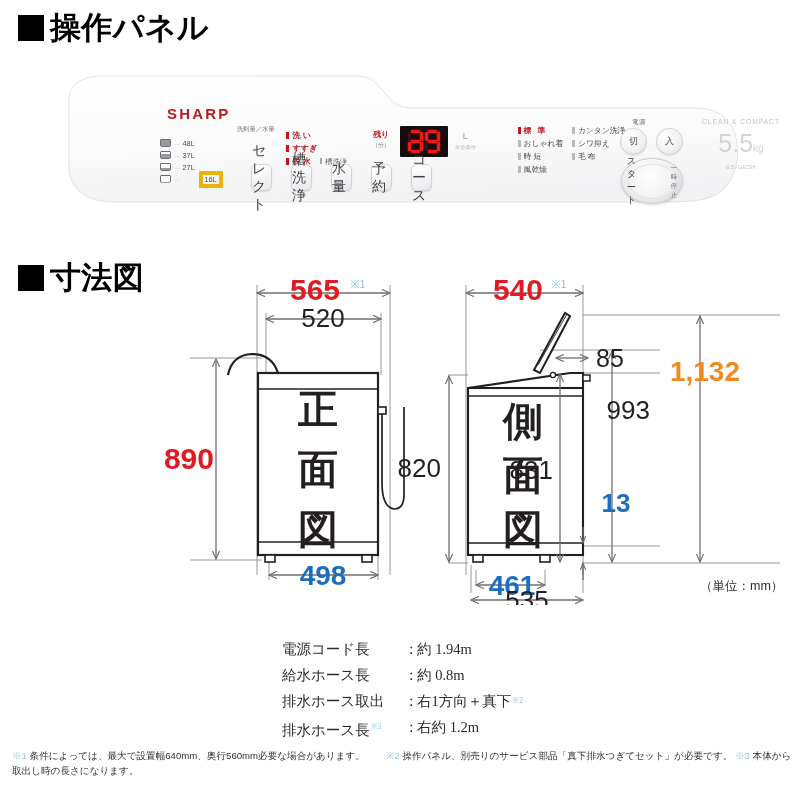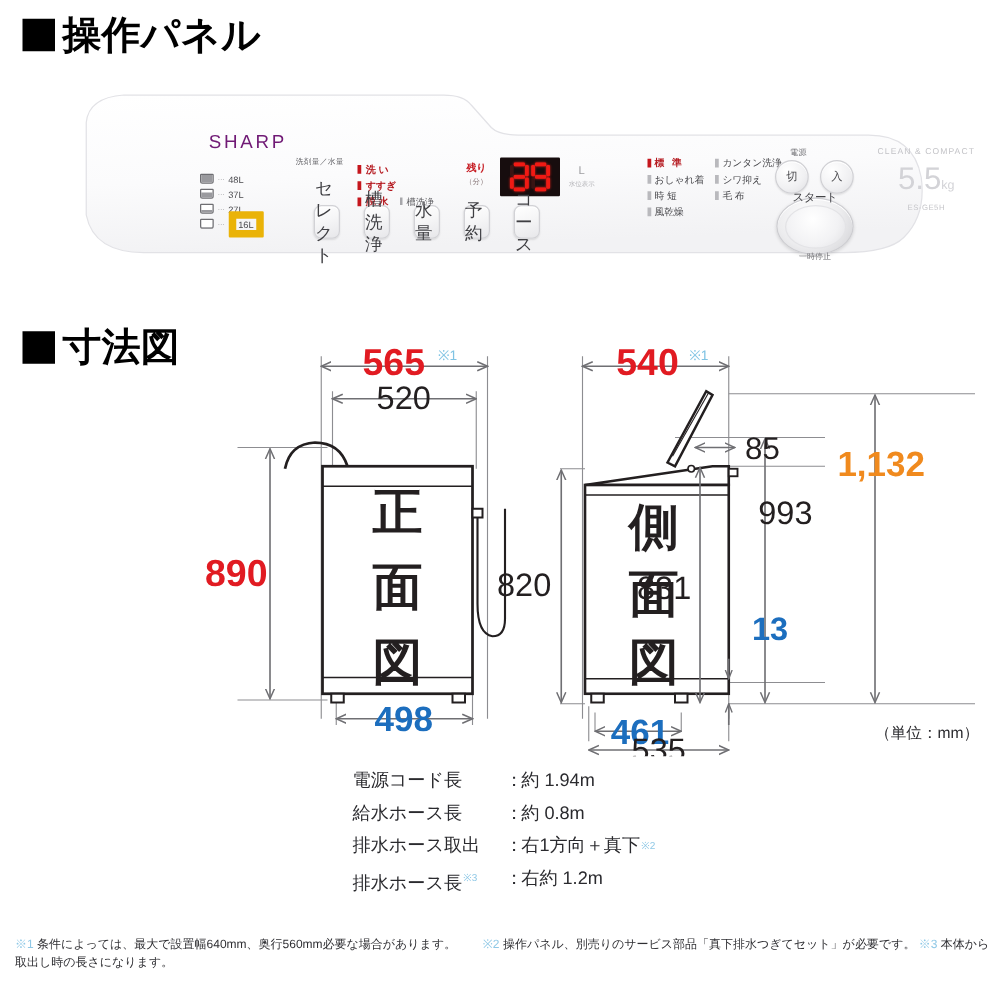--- a/index.html
+++ b/index.html
@@ -39,23 +39,23 @@
     left:55px; top:68px;
     width:692px; height:142px;
   }
   #panel-svg { position:absolute; left:0; top:0; }
   .panel-layer { position:absolute; left:0; top:0; width:692px; height:142px; }
 
   .sharp-logo {
     position:absolute;
     left:112px; top:37px;
     font-size:15px;
-    font-weight:400;
+    font-weight:700;
     letter-spacing:2.2px;
-    color:#701a75;
+    color:#b91c1c;
     font-family:"Liberation Sans", sans-serif;
   }
 
   
   .wl {
     position:absolute;
     left:105px; top:57px;
     width:115px;
     text-align:right;
   }
@@ -78,21 +78,21 @@
     position:relative;
     background:#fff;
   }
   .wl-ico i { position:absolute; left:0; right:0; bottom:0; background:#9a9a9e; display:block; }
   .wl-ico.l4 i { height:6px; }
   .wl-ico.l3 i { height:4px; }
   .wl-ico.l2 i { height:2.5px; }
   .wl-ico.l1 i { height:0.5px; }
   .wl-dots { color:#9a9a9e; font-size:6px; letter-spacing:-0.5px; }
   .wl-val { color:#4a4a4e; }
-  .wl-val.boxed { border:6px solid #eab308; padding:0 2px; border-radius:1px; }
+  .wl-val.boxed { border:4px solid #eab308; padding:0 2px; border-radius:1px;margin-left:16px; }
 
   
   .proc {
     position:absolute;
     left:231px; top:61px;
   }
   .proc-row {
     display:flex; align-items:center;
     height:13px;
     font-size:8px;
@@ -219,43 +219,44 @@
     background:radial-gradient(circle at 42% 30%,#fdfdfd,#ececee 55%,#cfcfd3 100%);
     box-shadow:0 1px 3px rgba(0,0,0,0.14), inset 0 1px 0 #fff;
     border:1px solid #cdcdd1;
     display:flex; flex-direction:column;
     align-items:center; justify-content:center;
   }
   .startbtn .in {
     width:49px; height:35px; border-radius:50%;
     background:radial-gradient(circle at 45% 32%,#ffffff,#f2f2f4 60%,#e0e0e3);
     border:1px solid #e3e3e6;
-    display:flex; flex-direction:column;
+    display:flex; flex-direction:row;
     align-items:center; justify-content:center;gap:35px;
   }
   .startbtn .t1 { font-size:9.2px; color:#3d3d41; letter-spacing:-0.4px; }
   .startbtn .t2 { font-size:6.4px; color:#6a6a6e; margin-top:1px; }
 
   
   .brand { position:absolute; left:630px; top:50px; text-align:center; width:112px; }
   .brand .cc { font-size:6.8px; color:#c2c2c6; letter-spacing:0.9px; }
   .brand .kg { font-size:25px; color:#d3d3d7; line-height:1; margin-top:6px; font-weight:400;}
   .brand .kg small { font-size:10px; }
   .brand .mn { font-size:6.2px; color:#c6c6ca; letter-spacing:0.4px; margin-top:7px; }
 
   
   #dim-svg { position:absolute; left:0; top:255px; }
 
   
   #specs {
     position:absolute;
-    left:282px; top:612px;
+    left:282px; top:636px;
     font-size:14.5px;
     color:#2a2a2e;
     line-height:26px;
+    font-family:Liberation Serif, serif;
   }
   #specs .srow { display:flex; white-space:nowrap; }
   #specs .lbl { min-width:122px; display:inline-block; }
   #specs .sep { width:13px; text-align:center; }
   #specs sup { font-size:8px; color:#8fc8e6; vertical-align:super; margin-left:1px; }
 
   
   #unitnote {
     position:absolute; left:700px; top:578px;
     font-size:12.5px; color:#2a2a2e;

